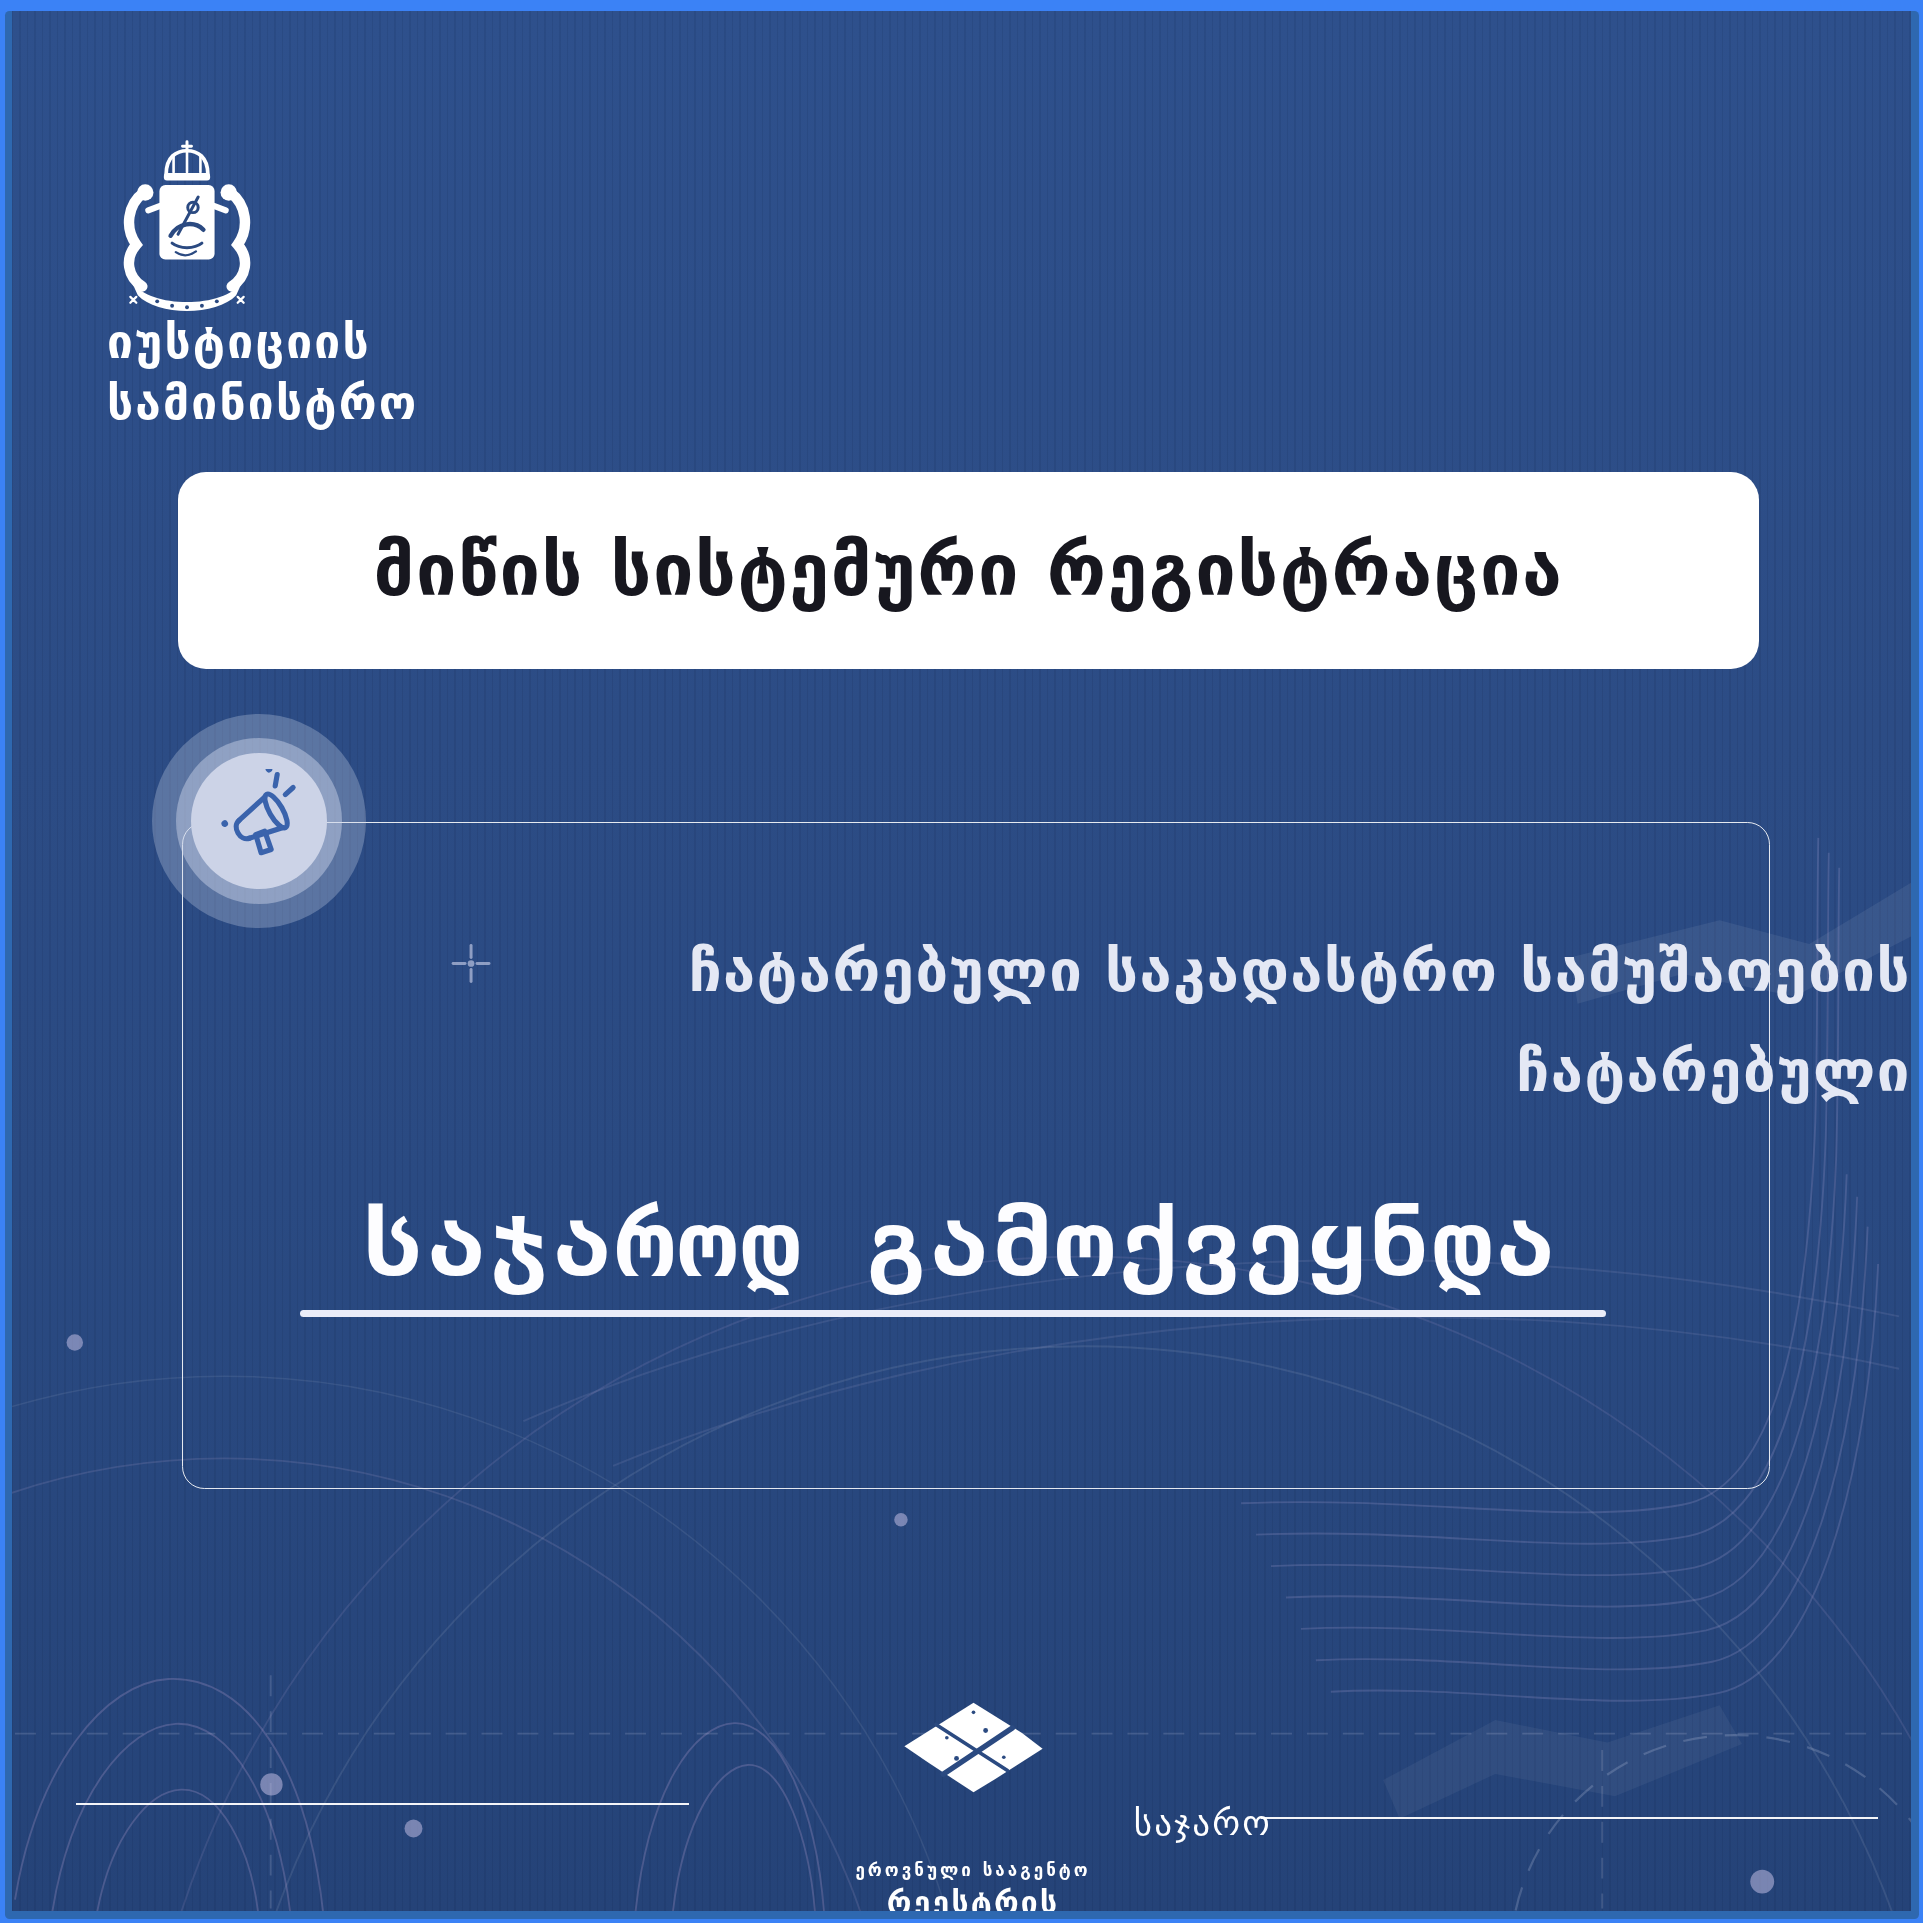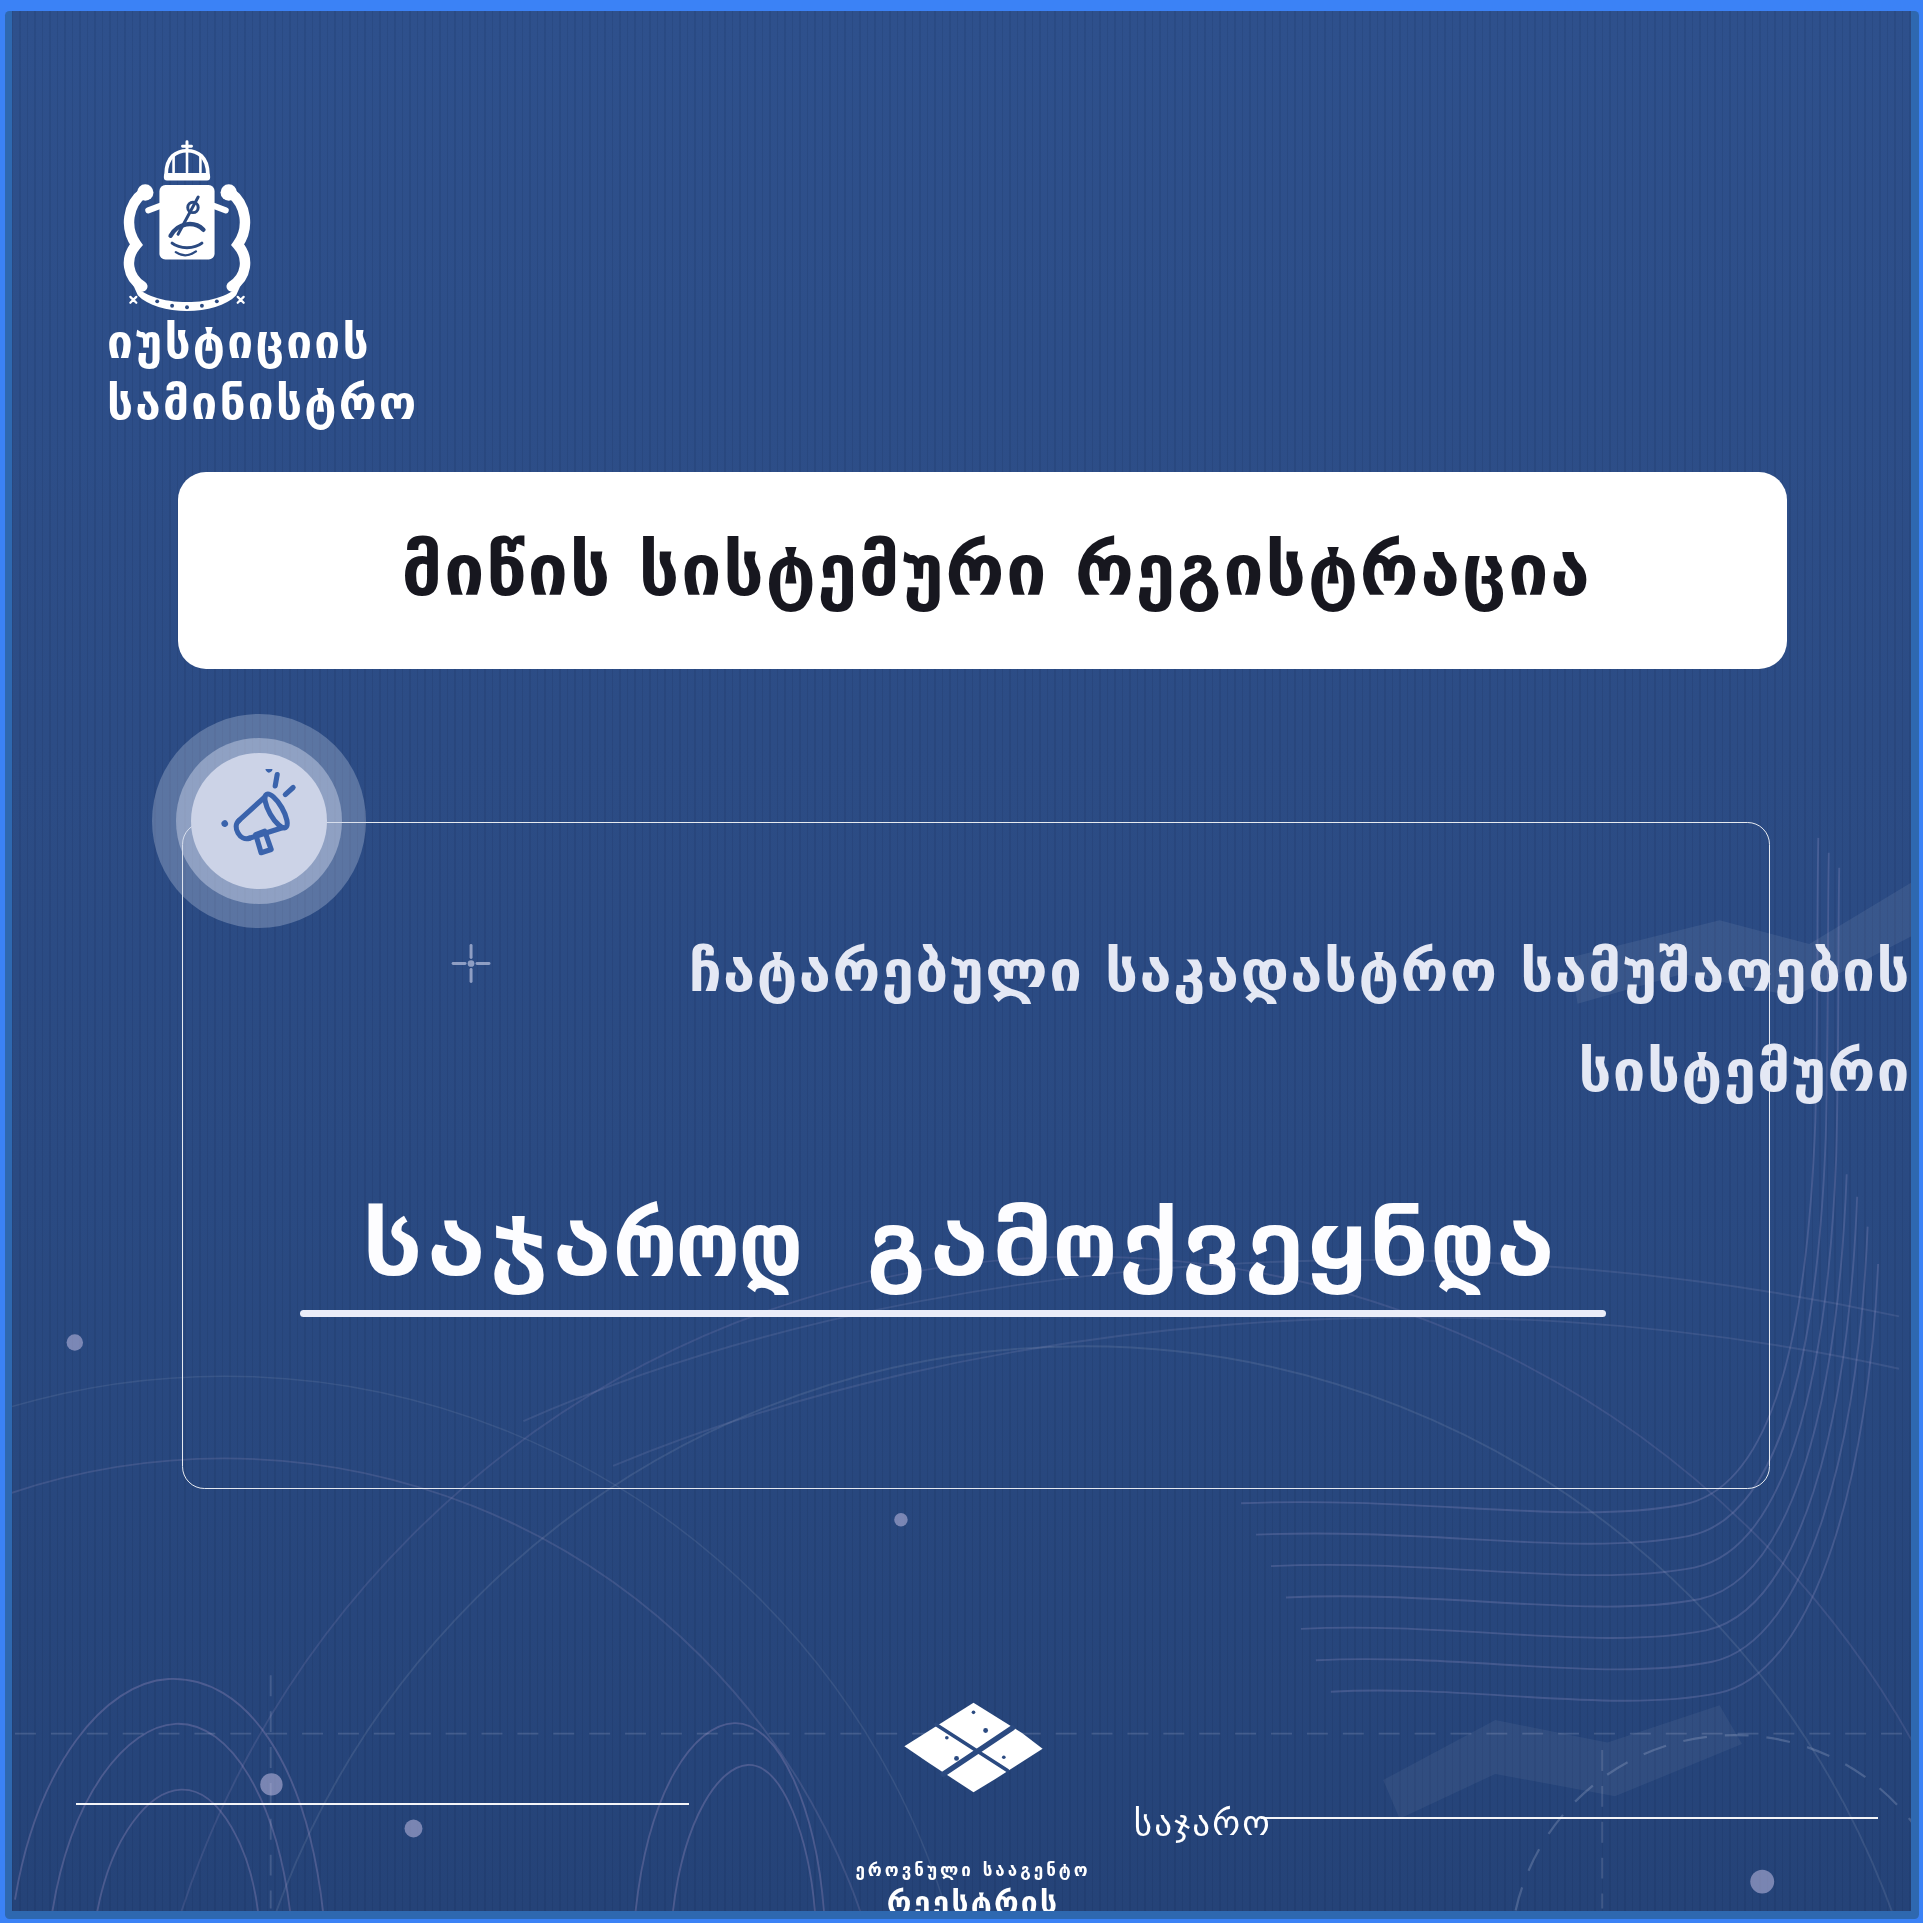--- a/index.html
+++ b/index.html
@@ -15,21 +15,21 @@
          overflow:hidden;}
   .deco{position:absolute;inset:0;width:100%;height:100%;pointer-events:none;}
 
   
   .coat{position:absolute;left:93px;top:127px;width:164px;height:188px;}
   .ministry{position:absolute;left:95px;top:301px;color:#ffffff;font-weight:700;
             font-size:46px;line-height:61px;letter-spacing:2.2px;white-space:nowrap;}
 
   
   .banner{position:absolute;left:166px;top:461px;width:1581px;height:197px;background:#ffffff;
-          border-radius:28px;display:flex;align-items:center;justify-content:center;padding-left:28px;}
+          border-radius:28px;display:flex;align-items:center;justify-content:center;}
   .banner-text{color:#17171f;font-weight:700;font-size:72px;letter-spacing:1.5px;white-space:nowrap;}
 
   
   .outline-box{position:absolute;left:170px;top:811px;width:1586px;height:665px;
                border:1.9px solid rgba(255,255,255,0.88);border-radius:22.4px;}
 
   
   .ring-outer{position:absolute;left:140px;top:703px;width:214px;height:214px;border-radius:50%;
               background:rgba(203,211,231,0.30);}
   .ring-mid{position:absolute;left:164px;top:727px;width:166px;height:166px;border-radius:50%;
@@ -169,21 +169,21 @@
       <div>სამინისტრო</div>
     </div>
 
     <div class="banner">
       <span class="banner-text">მიწის სისტემური რეგისტრაცია</span>
     </div>
 
     <div class="outline-box"></div>
 
     <div class="subtitle sub1">ჩატარებული საკადასტრო სამუშაოების</div>
-    <div class="subtitle sub2">სისტემური</div>
+    <div class="subtitle sub2">ჩატარებული</div>
     <div class="headline">საჯაროდ გამოქვეყნდა</div>
     <div class="underline"></div>
 
     <div class="ring-outer"></div>
     <div class="ring-mid"></div>
     <div class="disc">
       <svg width="103" height="103" viewBox="0 0 140 140">
         <g transform="rotate(-30 70 70)" stroke="#3a63ac" stroke-width="7" fill="none" stroke-linecap="round" stroke-linejoin="round">
           <ellipse cx="96" cy="70" rx="9" ry="26"></ellipse>
           <path d="M92 46 L46 56"></path>

